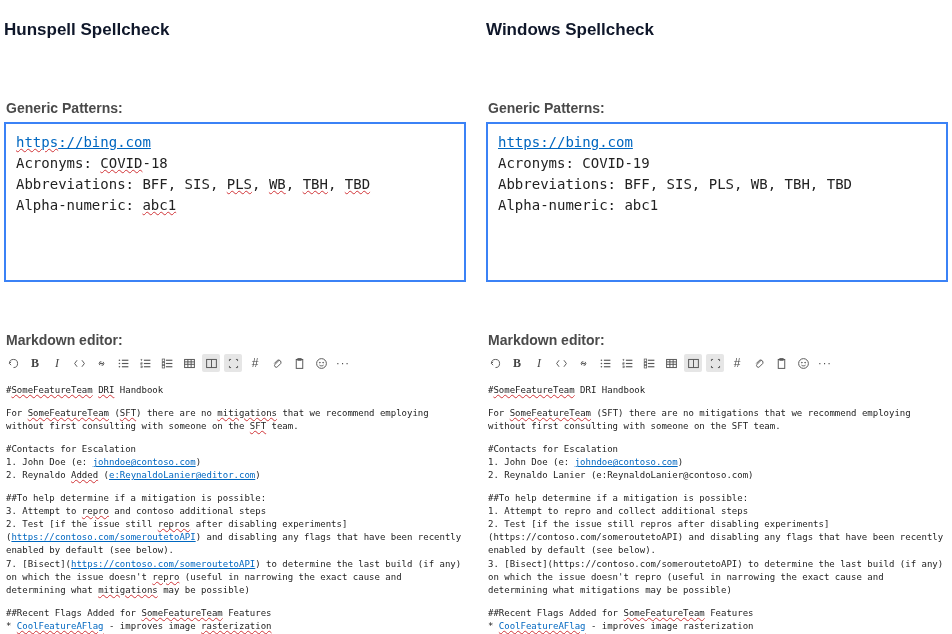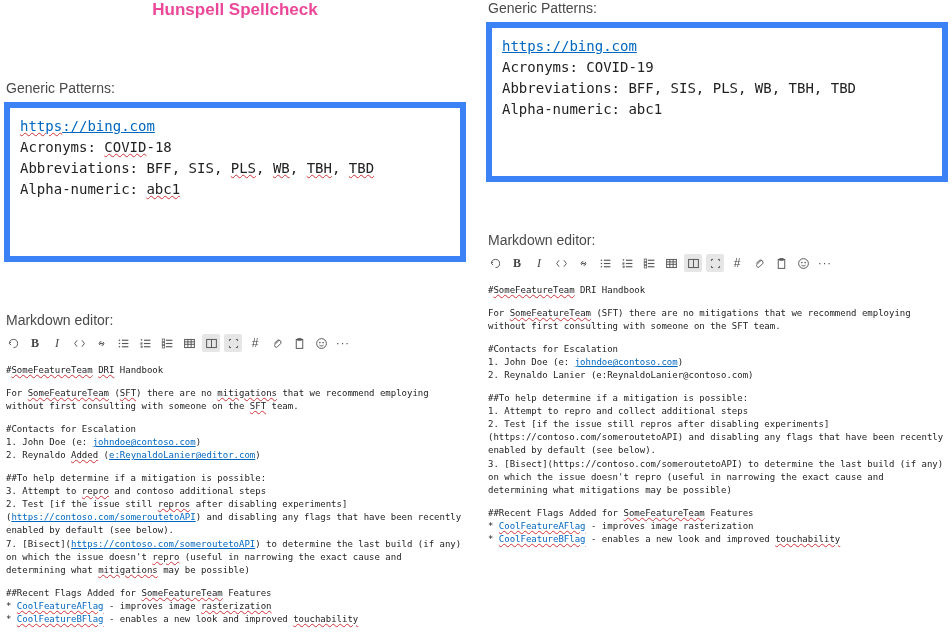--- a/index.html
+++ b/index.html
@@ -6,35 +6,36 @@
     body {
       font-family: "Segoe UI", -apple-system, sans-serif;
       background: #fff;
       width: 952px;
       height: 634px;
       overflow: hidden;
     }
     .container { display: flex; gap: 20px; padding: 0 4px; }
     .column { flex: 1; min-width: 0; }
     .title {
-      text-align: center;
+      text-align: left;
       font-size: 17px;
       font-weight: 600;
-      color: #ec4899;
+      color: #0f172a;
+      margin-top: 20px;
       margin-bottom: 60px;
     }
     .section-label {
       font-size: 14px;
-      font-weight: 400;
+      font-weight: 700;
       color: #4a4a4a;
       margin-bottom: 6px;
       padding-left: 2px;
     }
     .pattern-box {
-      border: 6px solid #3b82f6;
+      border: 2px solid #3b82f6;
       background: #fff;
       padding: 8px 10px;
       font-family: "Consolas", monospace;
       font-size: 14px;
       line-height: 1.5;
       height: 160px;
       color: #222;
     }
     .pattern-box span { display: inline; }
     .lnk { color: #0067c0; text-decoration: underline; }
@@ -204,20 +205,21 @@
       </div>
       <div class="md-block">
         <div><span>##Recent Flags Added for </span><span class="err">SomeFeatureTeam</span><span> Features</span></div>
         <div><span>* </span><span class="lnk err">CoolFeatureAFlag</span><span> - improves image </span><span class="err">rasterization</span></div>
         <div><span>* </span><span class="lnk err">CoolFeatureBFlag</span><span> - enables a new look and improved </span><span class="err">touchability</span></div>
       </div>
     </div>
   </div>
 
   <div class="column">
+    <div class="title">Windows Spellcheck</div>
     <div class="section-label">Generic Patterns:</div>
     <div class="pattern-box">
       <span class="lnk">https://bing.com</span><br>
       <span>Acronyms: COVID-19</span><br>
       <span>Abbreviations: BFF, SIS, PLS, WB, TBH, TBD</span><br>
       <span>Alpha-numeric: abc1</span>
     </div>
 
     <div class="spacer"></div>
 

